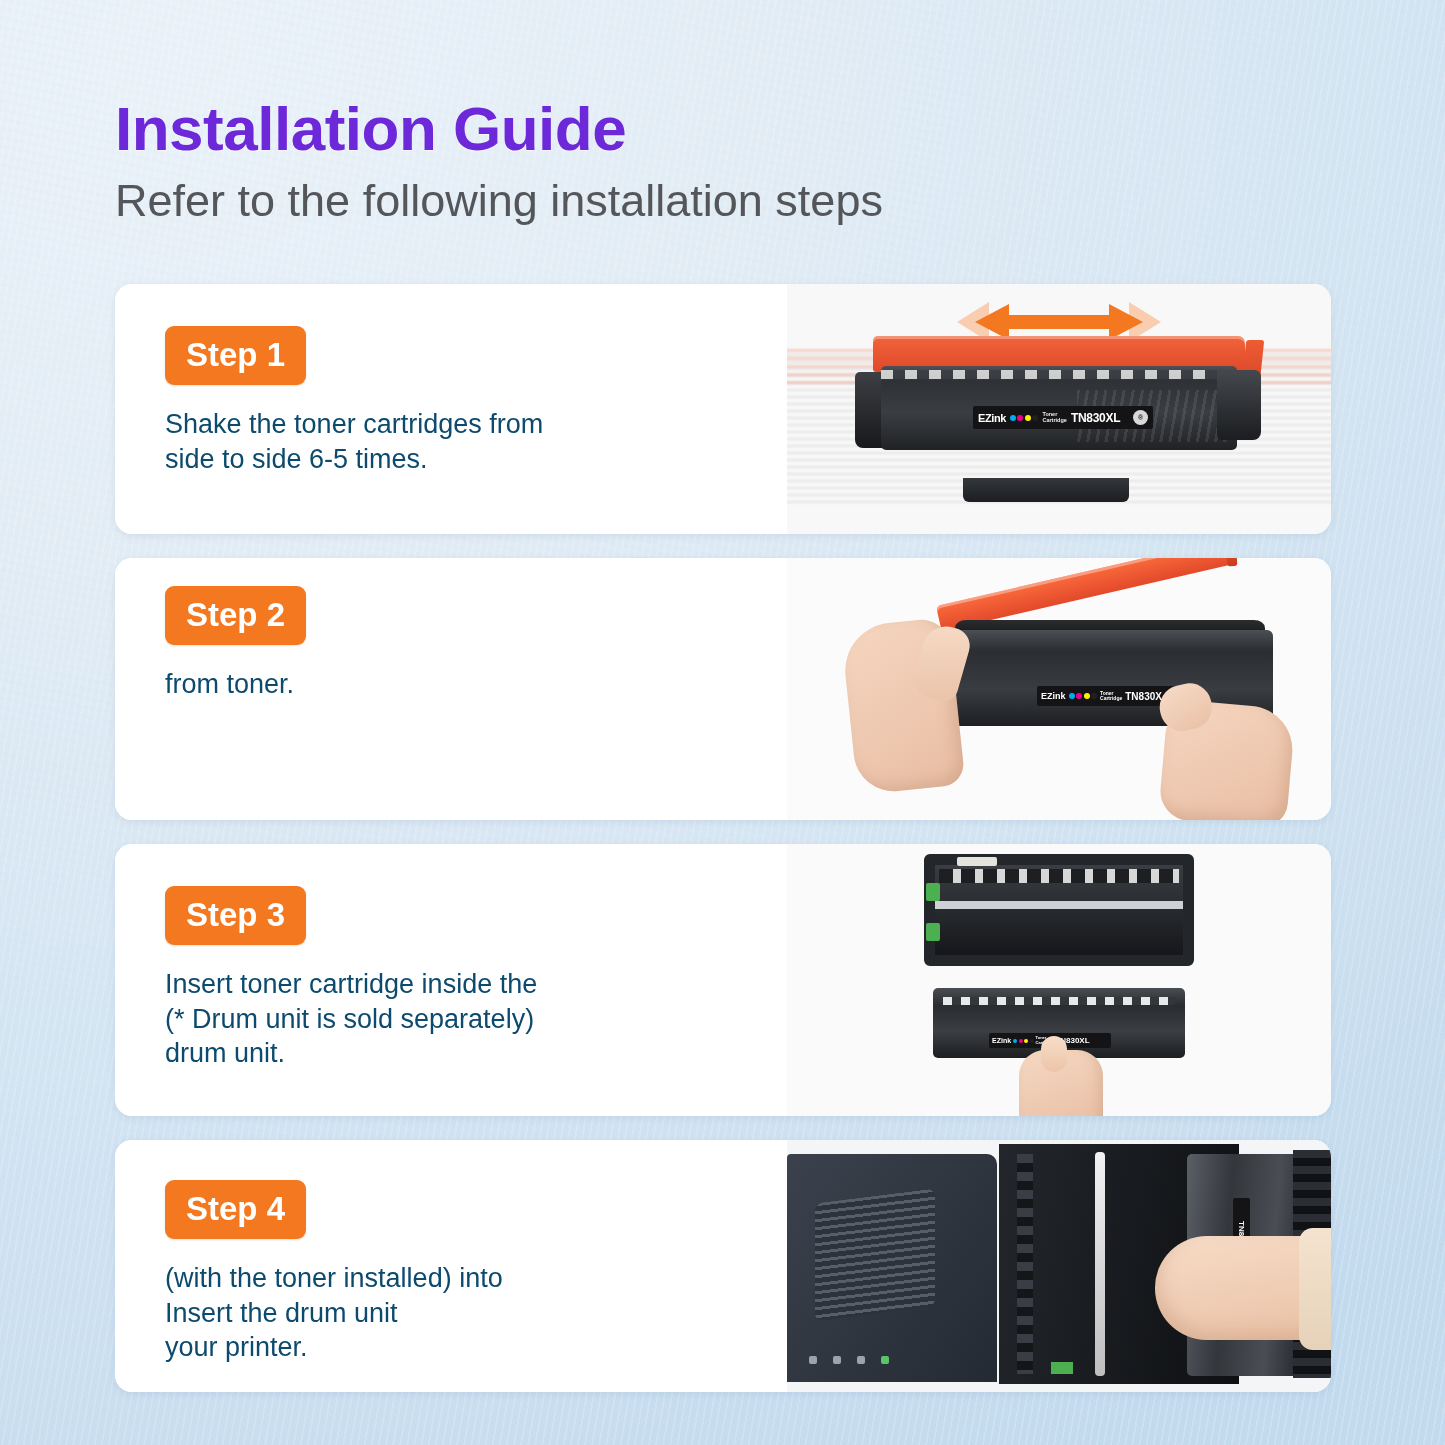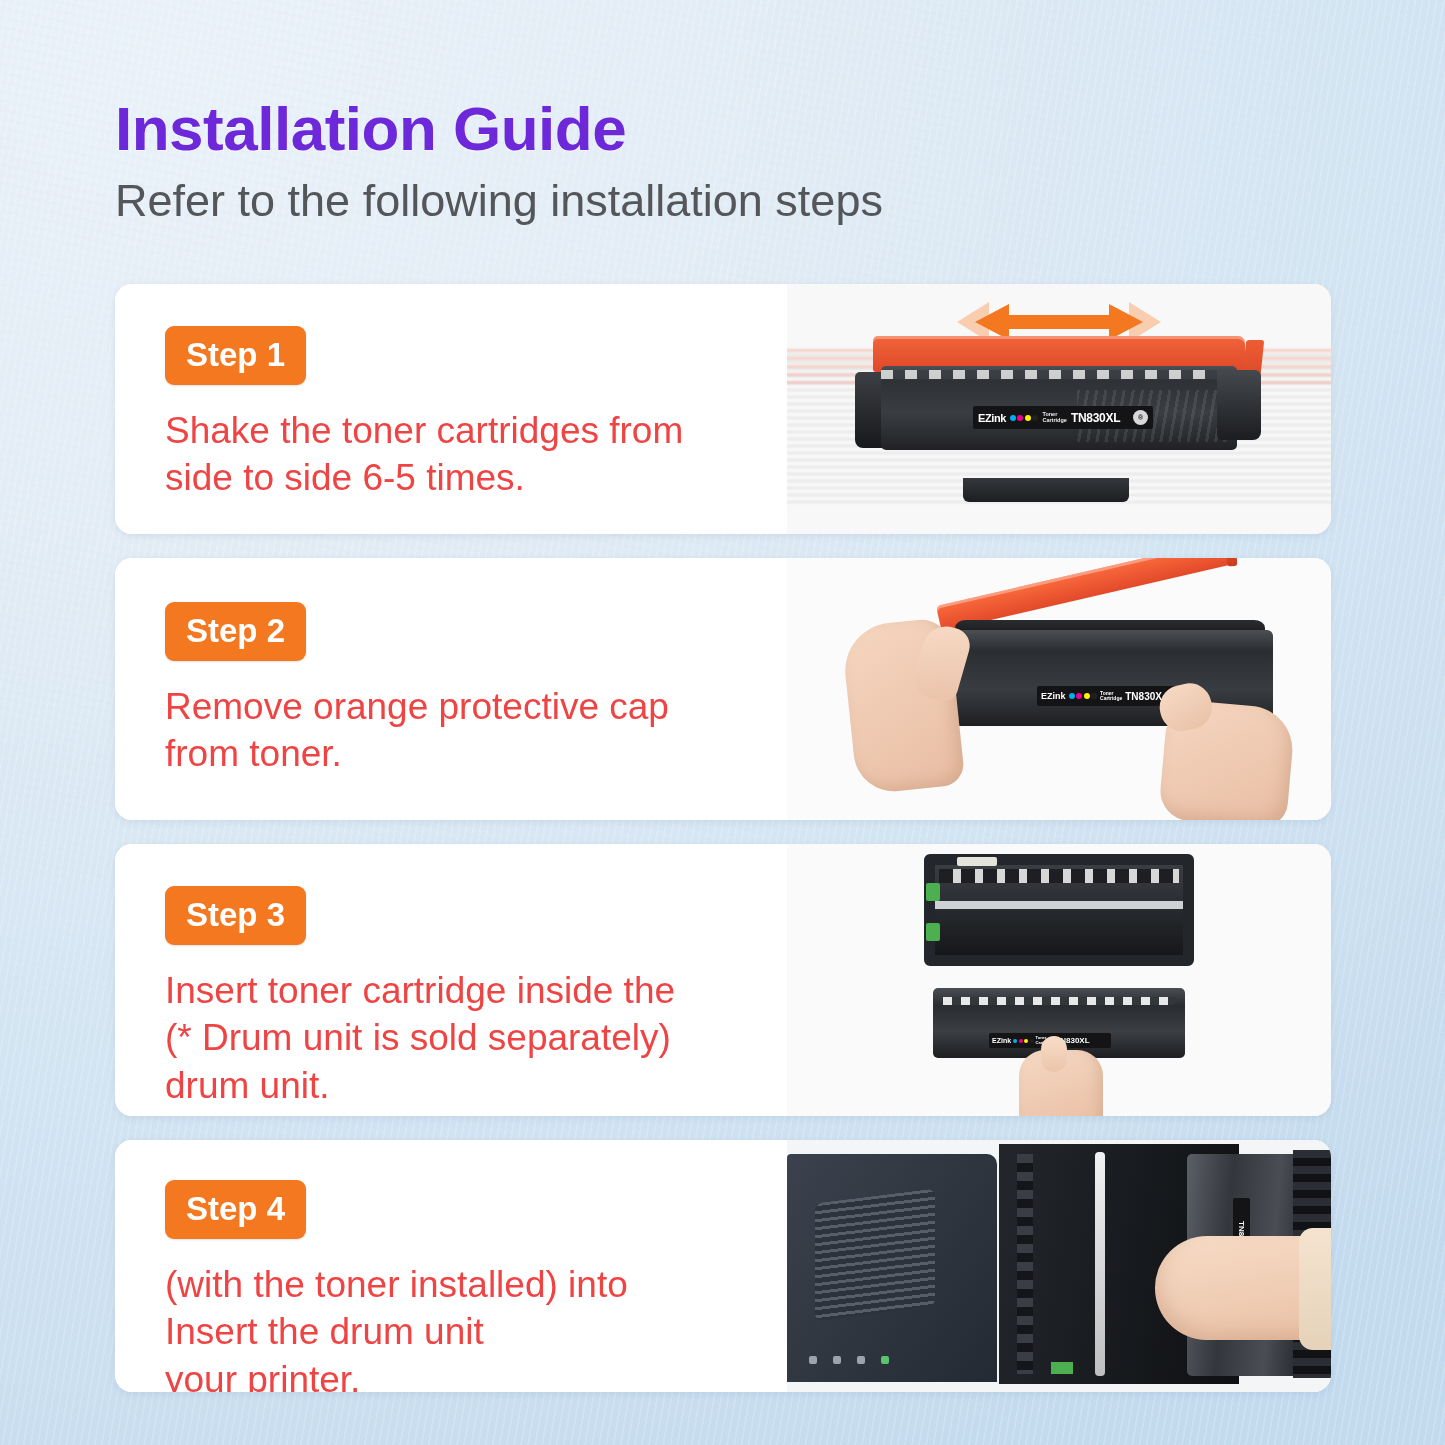--- a/index.html
+++ b/index.html
@@ -41,28 +41,28 @@
     flex:1; background:#f7f7f8; position:relative; overflow:hidden;
   }
 
   .badge{
     display:inline-block; background:#F4781F; color:#fff;
     font-size:33px; font-weight:bold; line-height:1;
     padding:12px 21px 14px 21px; border-radius:9px;
     box-shadow:0 1px 2px rgba(0,0,0,.12);
   }
   .step-desc{
-    margin-top:22px; font-size:37px; color:#ef4444; line-height:1.28; font-weight:400;
+    margin-top:22px; font-size:27px; color:#0c4a6e; line-height:1.28; font-weight:400;
   }
   .step-desc div{ white-space:nowrap; }
 
   
   .c1{ height:250px; } .c2{ height:262px; } .c3{ height:272px; } .c4{ height:252px; }
   .c1 .card-text{ padding-top:42px; }
-  .c2 .card-text{ padding-top:44px; }
+  .c2 .card-text{ padding-top:28px; }
   .c3 .card-text{ padding-top:42px; }
   .c4 .card-text{ padding-top:40px; }
 
   
   .fig1{ background:#f8f8f9; }
   .blurbg{
     position:absolute; left:-4%; top:28%; width:108%; height:60%;
     background:repeating-linear-gradient(to bottom,
       rgba(150,150,152,.40) 0 2px, rgba(255,255,255,0) 2px 7px);
     filter:blur(1.2px); opacity:.5;
@@ -360,21 +360,20 @@
             <span class="reg">®</span>
           </div>
         </div>
       </div>
     </div>
 
     <div class="card c2">
       <div class="card-text">
         <span class="badge">Step 2</span>
         <div class="step-desc">
-          <div>Remove orange protective cap</div>
           <div>from toner.</div>
         </div>
       </div>
       <div class="card-figure fig2">
         <div class="f2cap"></div>
         <div class="f2drum"></div>
         <div class="f2strip"></div>
         <div class="f2body"></div>
         <div class="f2label">
           <span class="brand">EZink</span>

